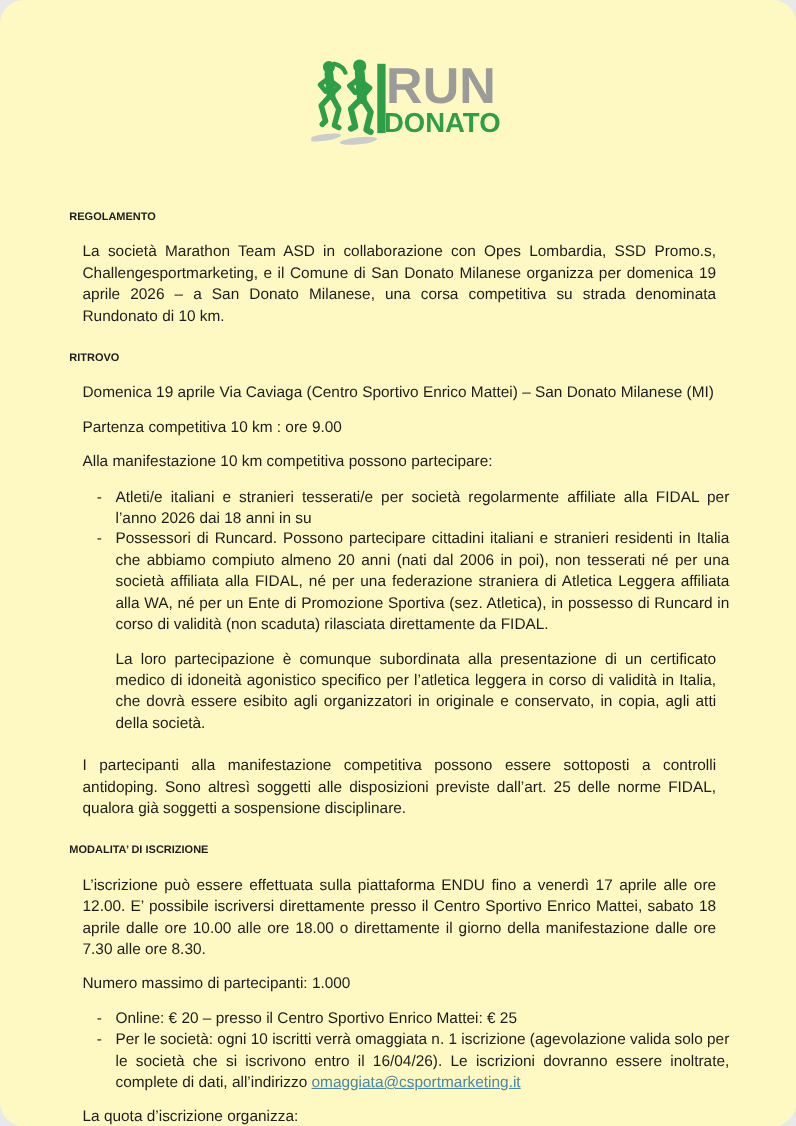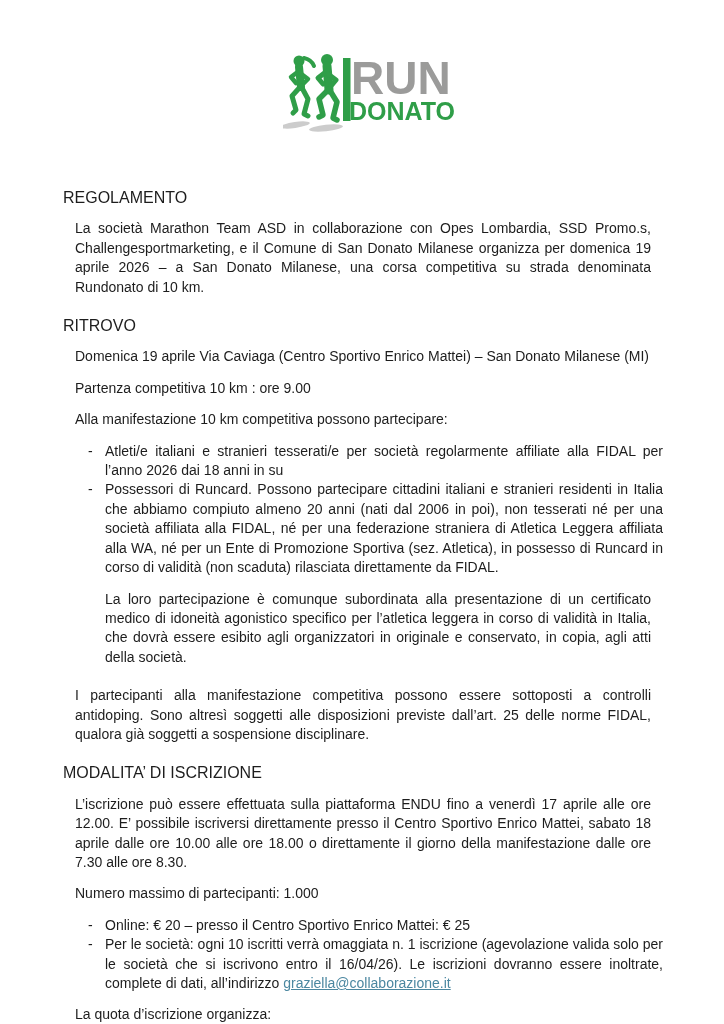--- a/index.html
+++ b/index.html
@@ -4,37 +4,38 @@
 <style>
   html, body { margin:0; padding:0; }
   body {
     width:724px; height:1024px;
     background:#e9e9e9;
     font-family:"Liberation Sans", sans-serif;
   }
   .page {
     position:relative;
     width:724px; height:1024px;
-    background:#ffffff;
+    background:#fef9c3;
     overflow:hidden;
     color:#1d1d1d;
     font-size:14px;
     line-height:19.4px;
+    border-radius:22px;
   }
   .logo {
     position:absolute;
     left:283px; top:52px;
     width:180px; height:82px;
   }
   .content {
     position:absolute;
     left:63px; top:188px;
     width:600px;
   }
-  .h { font-weight:400; margin:0; font-size:16px; }
+  .h { font-weight:700; margin:0; font-size:10px; }
   .mt { margin-top:19px; }
   p { margin:12px; }
   .just { text-align:justify; }
   .bullet { display:flex; }
   .bullet .dash {
     flex:none;
     width:17px;
     margin-left:25px;
   }
   .bullet .btext { flex:1; }
@@ -110,21 +111,21 @@
     <p class="just">L’iscrizione può essere effettuata sulla piattaforma ENDU fino a venerdì 17 aprile alle ore 12.00. E’ possibile iscriversi direttamente presso il Centro Sportivo Enrico Mattei, sabato 18 aprile dalle ore 10.00 alle ore 18.00 o direttamente il giorno della manifestazione dalle ore 7.30 alle ore 8.30.</p>
     <p>Numero massimo di partecipanti: 1.000</p>
 
 
     <div class="bullet">
       <span class="dash">-</span>
       <span class="btext">Online: € 20 – presso il Centro Sportivo Enrico Mattei: € 25</span>
     </div>
     <div class="bullet">
       <span class="dash">-</span>
-      <span class="btext just"><span>Per le società: ogni 10 iscritti verrà omaggiata n. 1 iscrizione (agevolazione valida solo per le società che si iscrivono entro il 16/04/26). Le iscrizioni dovranno essere inoltrate, complete di dati, all’indirizzo </span><a class="link">graziella@collaborazione.it</a></span>
+      <span class="btext just"><span>Per le società: ogni 10 iscritti verrà omaggiata n. 1 iscrizione (agevolazione valida solo per le società che si iscrivono entro il 16/04/26). Le iscrizioni dovranno essere inoltrate, complete di dati, all’indirizzo </span><a class="link">omaggiata@csportmarketing.it</a></span>
     </div>
 
     <p>La quota d’iscrizione organizza:</p>
 
     <div class="bullet">
       <span class="dash">-</span>
       <span class="btext">Pettorale di gara</span>
     </div>
     <div class="bullet">
       <span class="dash">-</span>

